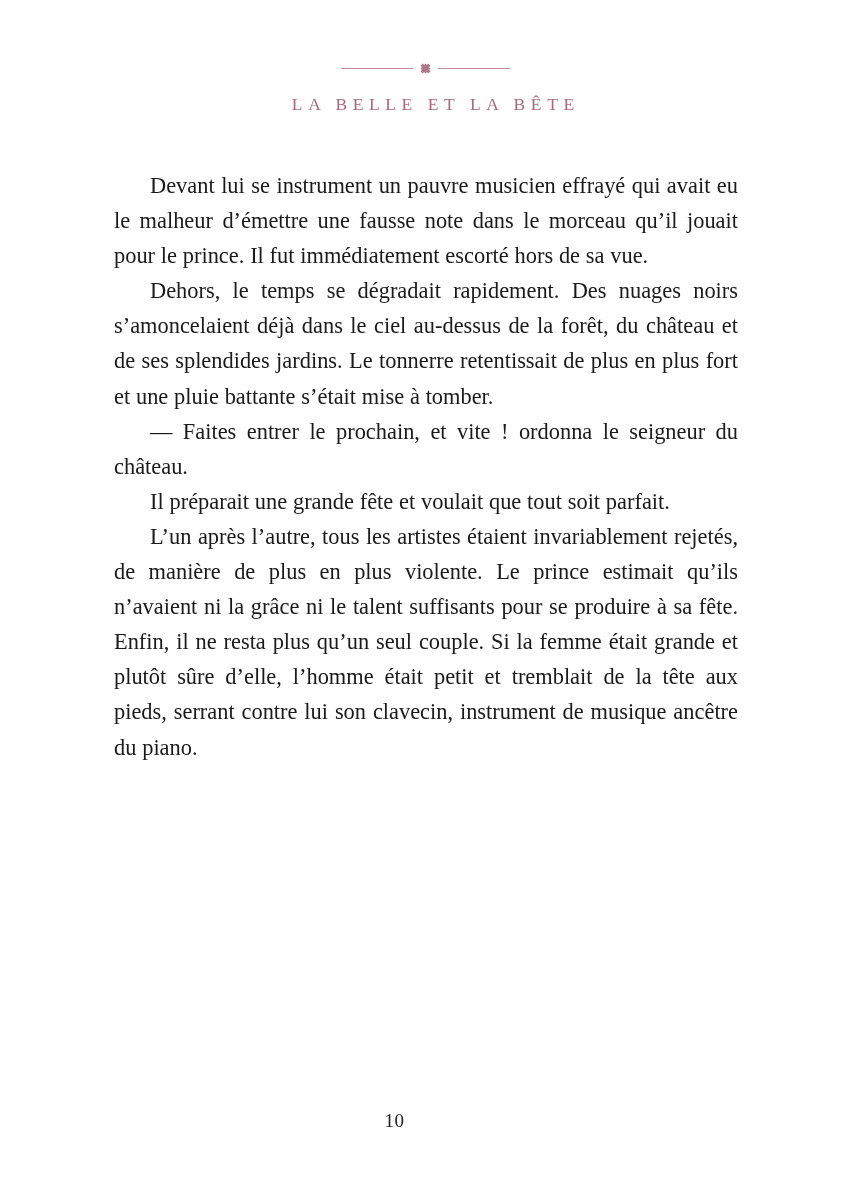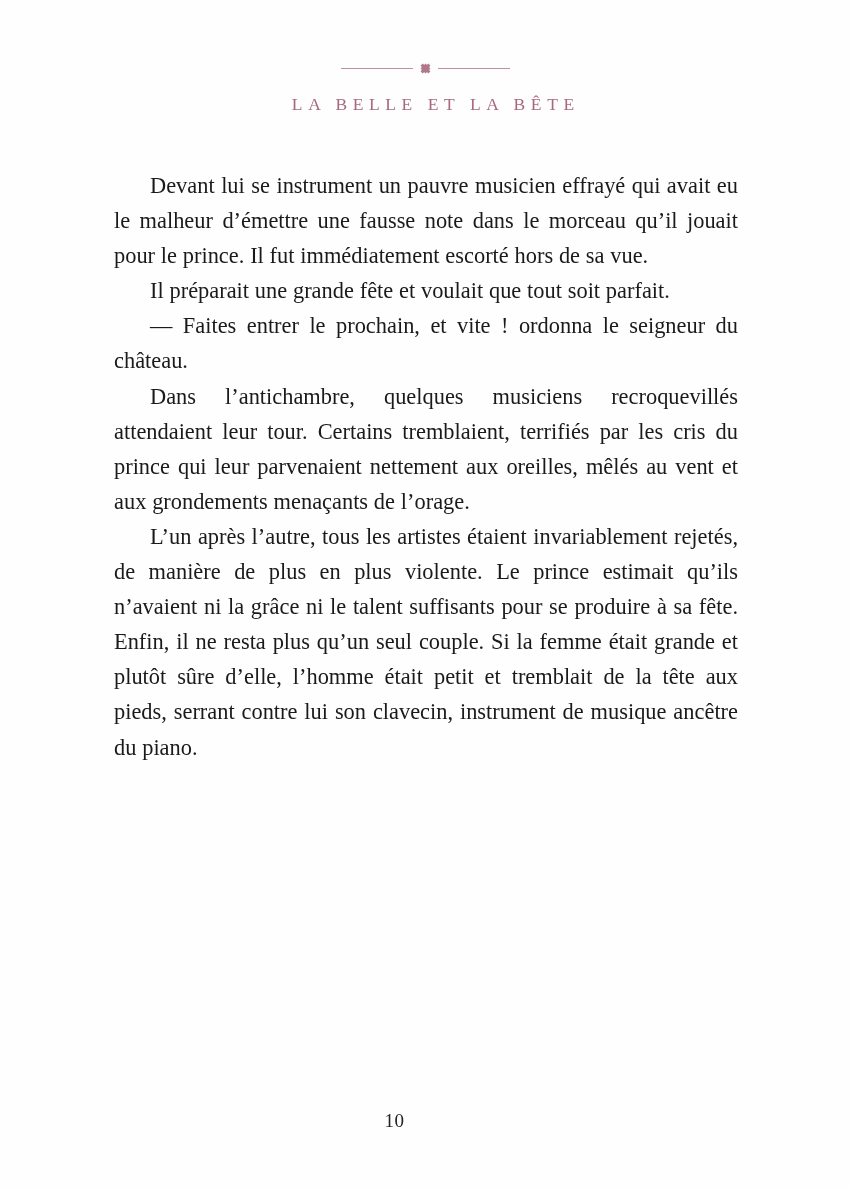--- a/index.html
+++ b/index.html
@@ -125,21 +125,21 @@
     <div class="ornament-rule">
       <span class="rule"></span>
       <span class="diamond"></span>
       <span class="rule"></span>
     </div>
     <div class="head-title">LA BELLE ET LA BÊTE</div>
   </header>
 
   <main class="text-block">
     <p class="para">Devant lui se instrument un pauvre musicien effrayé qui avait eu le malheur d’émettre une fausse note dans le morceau qu’il jouait pour le prince. Il fut immédiatement escorté hors de sa vue.</p>
+    <p class="para">Dehors, le temps se dégradait rapidement. Des nuages noirs s’amoncelaient déjà dans le ciel au-dessus de la forêt, du château et de ses splendides jardins. Le tonnerre retentissait de plus en plus fort et une pluie battante s’était mise à tomber.</p>
+    <p class="para">— Faites entrer le prochain, et vite ! ordonna le seigneur du château.</p>
     <p class="para">Il préparait une grande fête et voulait que tout soit parfait.</p>
-    <p class="para">— Faites entrer le prochain, et vite ! ordonna le seigneur du château.</p>
-    <p class="para">Dans l’antichambre, quelques musiciens recroquevillés attendaient leur tour. Certains tremblaient, terrifiés par les cris du prince qui leur parvenaient nettement aux oreilles, mêlés au vent et aux grondements menaçants de l’orage.</p>
     <p class="para">L’un après l’autre, tous les artistes étaient invariablement rejetés, de manière de plus en plus violente. Le prince estimait qu’ils n’avaient ni la grâce ni le talent suffisants pour se produire à sa fête. Enfin, il ne resta plus qu’un seul couple. Si la femme était grande et plutôt sûre d’elle, l’homme était petit et tremblait de la tête aux pieds, serrant contre lui son clavecin, instrument de musique ancêtre du piano.</p>
   </main>
 
   <footer class="folio">10</footer>
 
 </div>
 
 </body></html>

